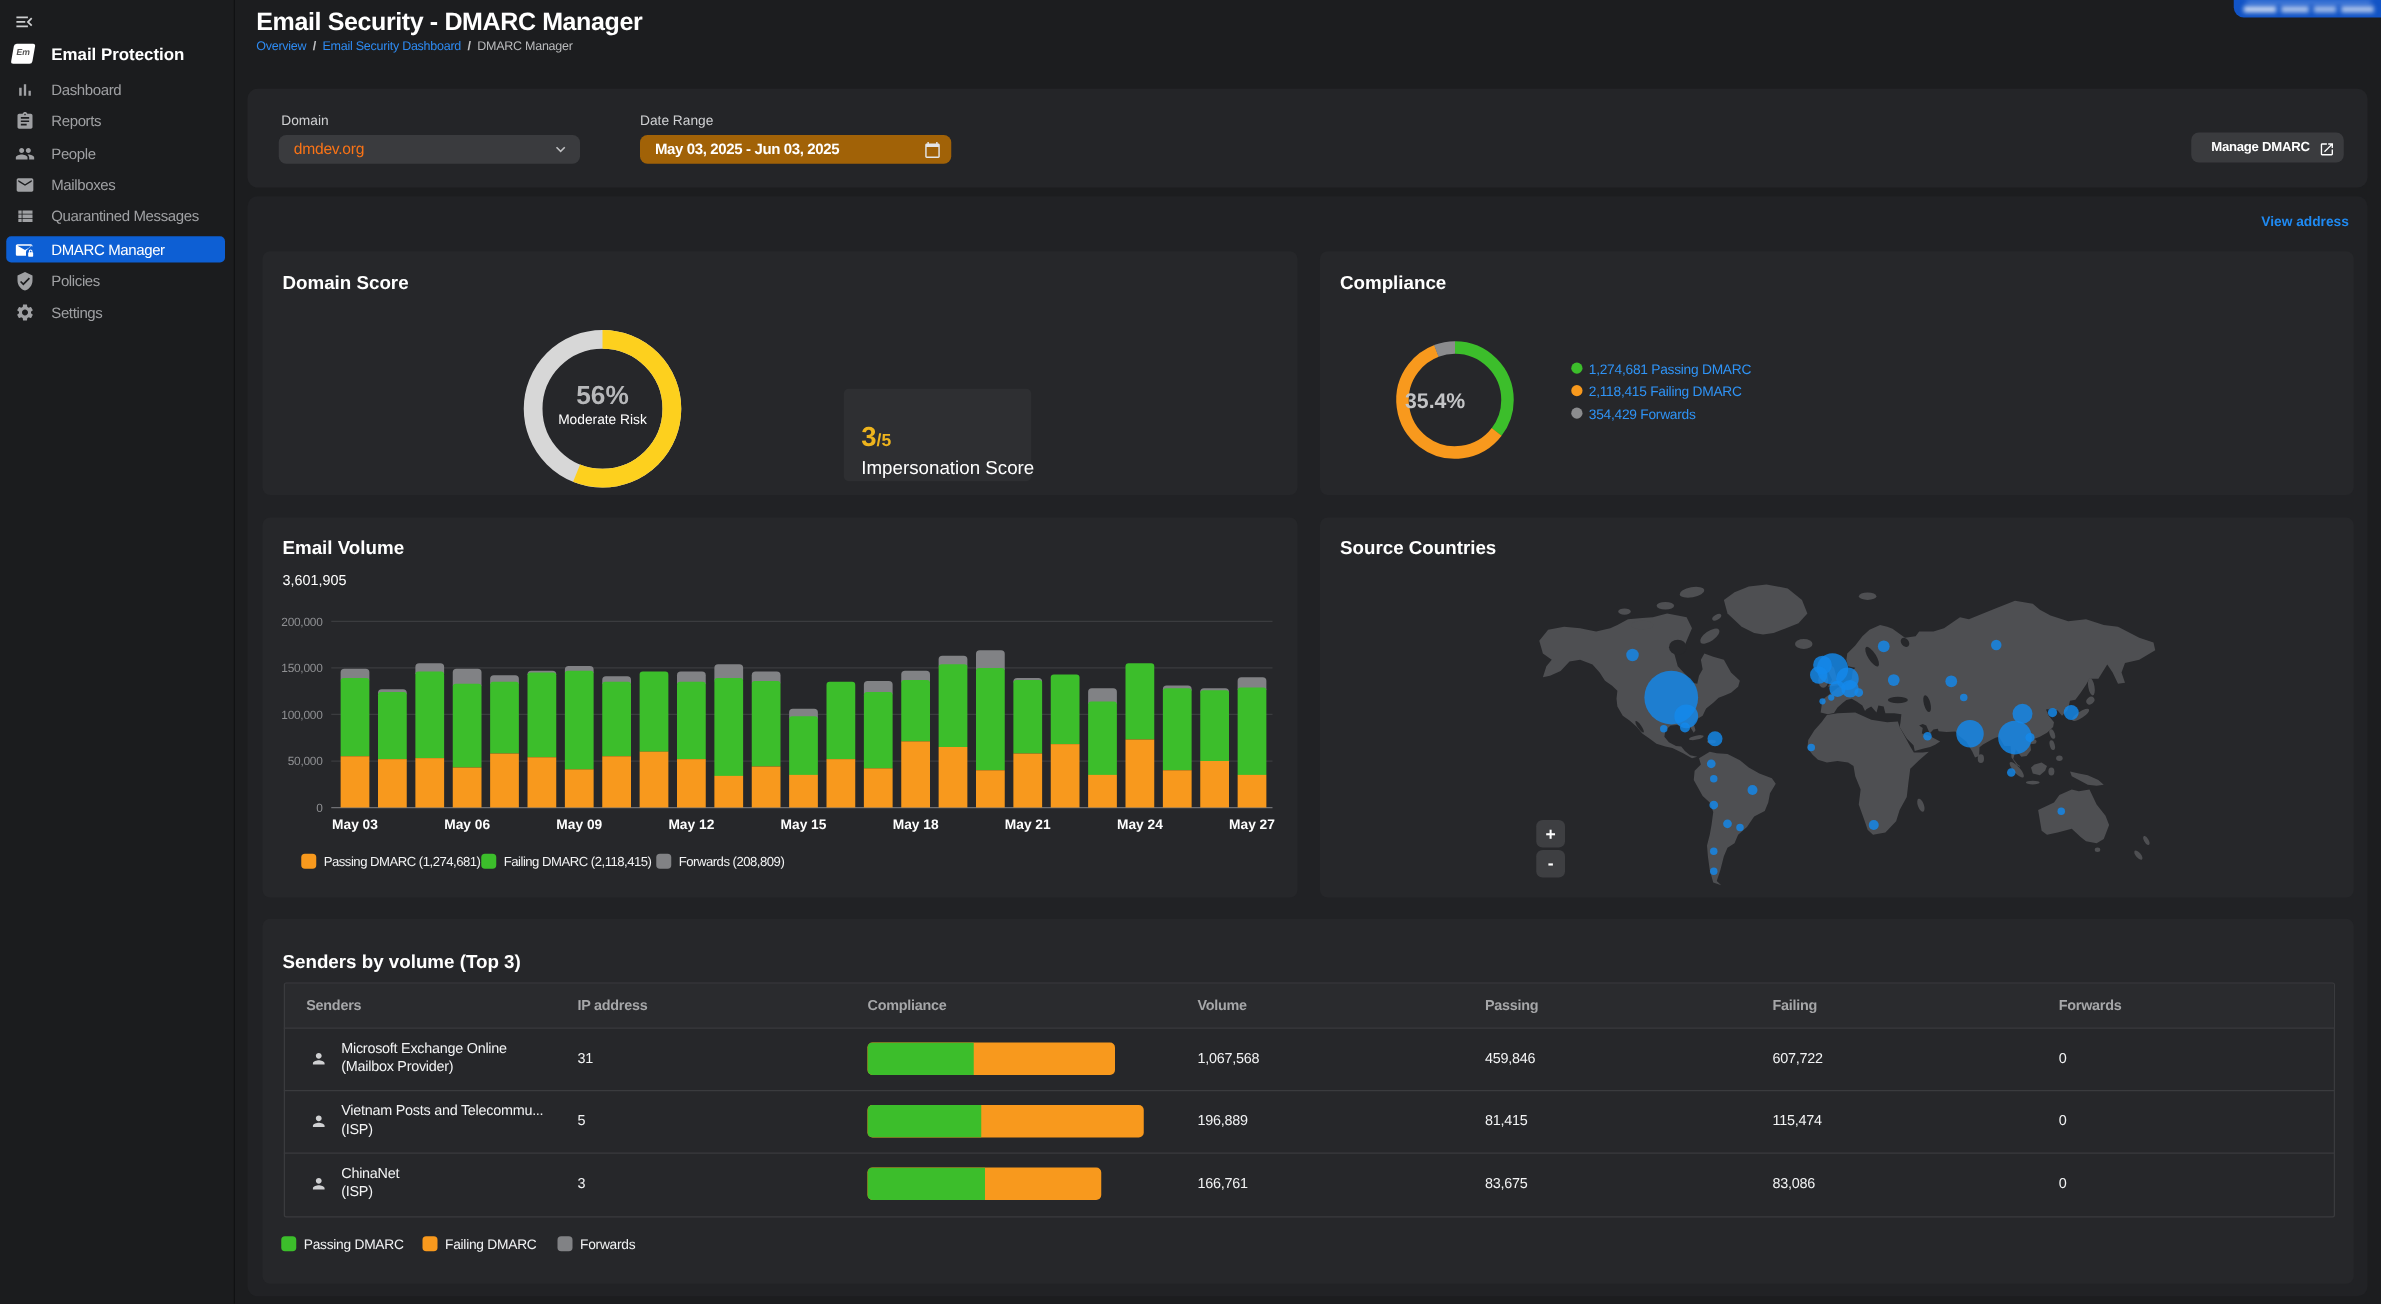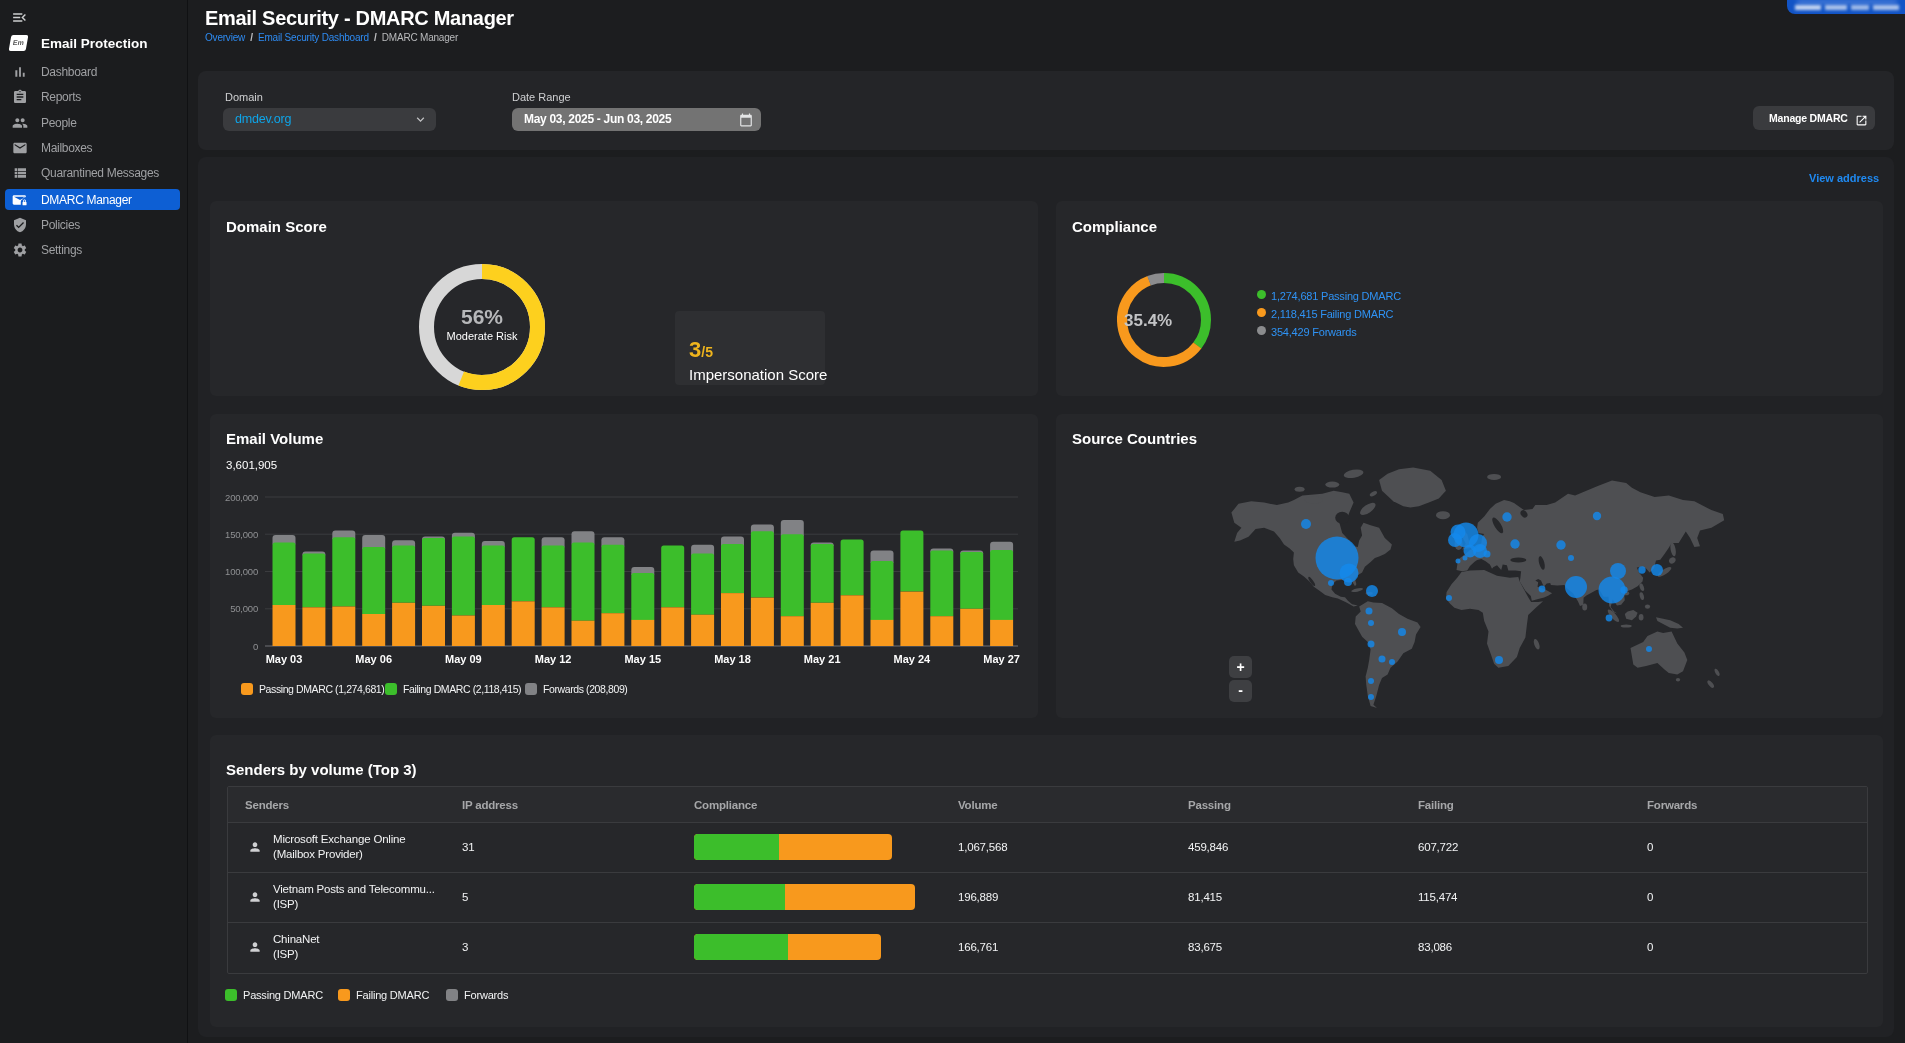--- a/index.html
+++ b/index.html
@@ -104,26 +104,26 @@
 </div>
 
 <div class="abs" style="left:205px;top:7px;font-size:20px;letter-spacing:-0.3px;font-weight:bold;color:#fff">Email Security - DMARC Manager</div>
 <div class="abs" style="left:205px;top:32px;font-size:10px;letter-spacing:-0.2px;color:#8d8e90">
   <span style="color:#2e8bf2">Overview</span>&nbsp; <b style="color:#c0c1c3">/</b>&nbsp;
   <span style="color:#2e8bf2">Email Security Dashboard</span>&nbsp; <b style="color:#c0c1c3">/</b>&nbsp;
   <span style="color:#b9babc">DMARC Manager</span></div>
 
 <div class="abs" style="left:198px;top:71px;width:1696px;height:79px;background:#242528;border-radius:8px"></div>
 <div class="abs" style="left:225px;top:91px;font-size:11px;color:#cfd0d2">Domain</div>
-<div class="abs" style="left:223px;top:108px;width:213px;height:23px;background:#3a3b3e;border-radius:6px;color:#0ea5e9;font-size:12.5px;letter-spacing:-0.2px;line-height:23px;padding-left:12px">dmdev.org
+<div class="abs" style="left:223px;top:108px;width:241px;height:23px;background:#3a3b3e;border-radius:6px;color:#f97316;font-size:12.5px;letter-spacing:-0.2px;line-height:23px;padding-left:12px">dmdev.org
   <span style="position:absolute;right:8px;top:4px"><svg width="15" height="15" viewBox="0 0 24 24" fill="#c0c1c3">
           <path d="M7.41 8.59L12 13.17l4.59-4.58L18 10l-6 6-6-6 1.41-1.41z"></path>
         </svg></span></div>
 <div class="abs" style="left:512px;top:91px;font-size:11px;color:#cfd0d2">Date Range</div>
-<div class="abs" style="left:512px;top:108px;width:249px;height:23px;background:#737373;border-radius:6px;color:#fff;font-size:12px;font-weight:bold;letter-spacing:-0.3px;line-height:23px;padding-left:12px">May 03, 2025 - Jun 03, 2025
+<div class="abs" style="left:512px;top:108px;width:249px;height:23px;background:#a16207;border-radius:6px;color:#fff;font-size:12px;font-weight:bold;letter-spacing:-0.3px;line-height:23px;padding-left:12px">May 03, 2025 - Jun 03, 2025
   <span style="position:absolute;right:8px;top:4px"><svg width="14" height="14" viewBox="0 0 24 24" fill="#e4e5e6">
           <path d="M20 3h-1V1h-2v2H7V1H5v2H4c-1.1 0-2 .9-2 2v16c0 1.1.9 2 2 2h16c1.1 0 2-.9 2-2V5c0-1.1-.9-2-2-2zm0 18H4V8h16v13z"></path>
         </svg></span></div>
 <div class="abs" style="left:1753px;top:106px;width:122px;height:24px;background:#3a3b3e;border-radius:6px;color:#fff;font-size:10.5px;font-weight:bold;letter-spacing:-0.2px;line-height:24px;padding-left:16px">Manage DMARC
   <span style="position:absolute;right:7px;top:5px"><svg width="13" height="13" viewBox="0 0 24 24" fill="#fff">
           <path d="M19 19H5V5h7V3H5c-1.11 0-2 .9-2 2v14c0 1.1.89 2 2 2h14c1.1 0 2-.9 2-2v-7h-2v7zM14 3v2h3.59l-9.83 9.83 1.41 1.41L19 6.41V10h2V3h-7z"></path>
         </svg></span></div>
 
 <div class="abs" style="left:198px;top:157px;width:1696px;height:880px;background:#212225;border-radius:8px"></div>
 <div class="abs" style="left:1809px;top:172px;font-size:11px;font-weight:bold;color:#1f8af2">View address</div>

